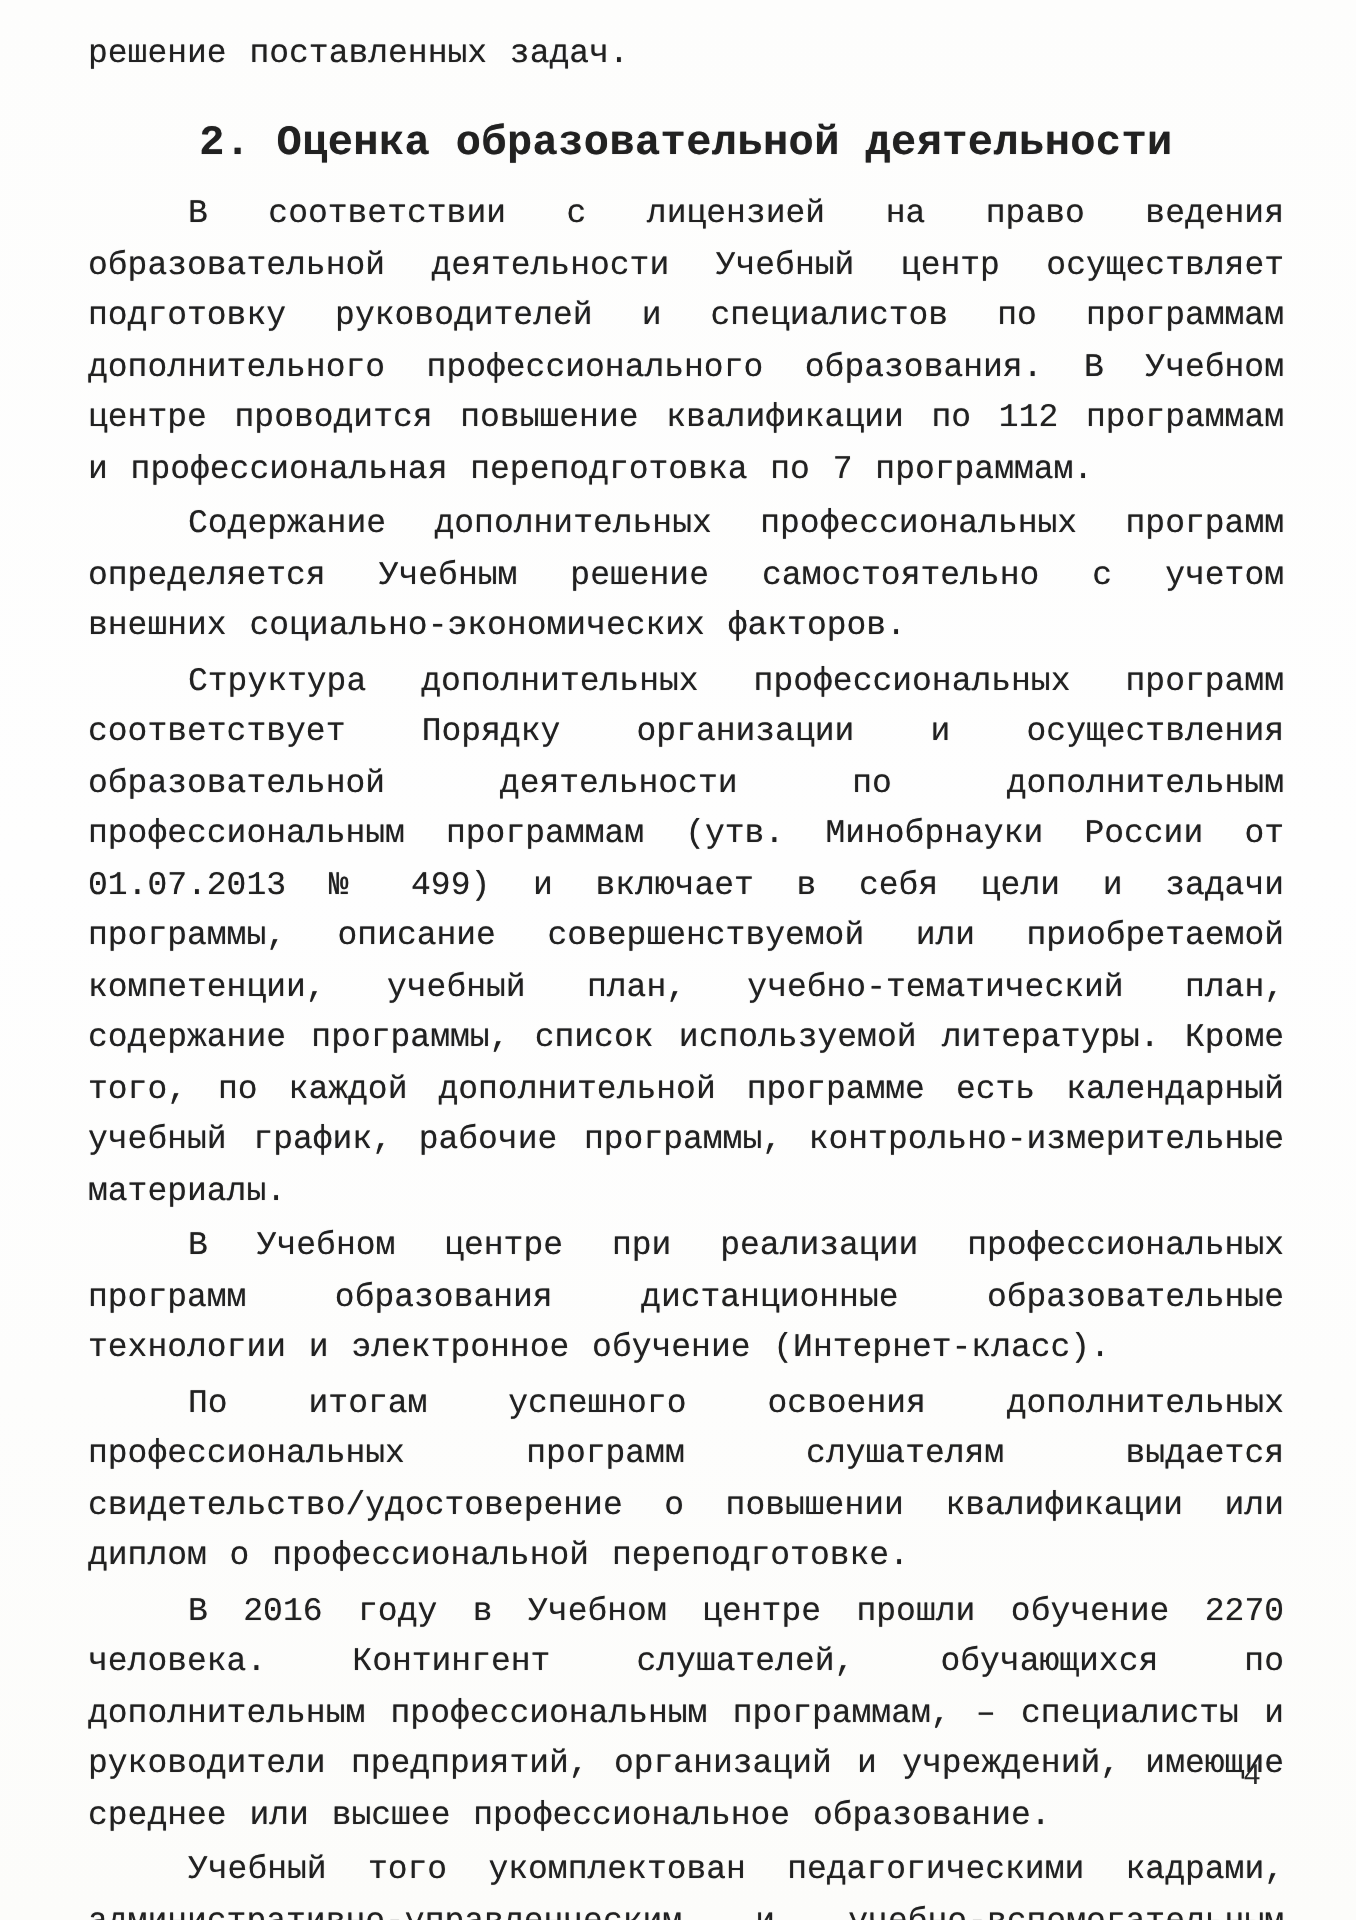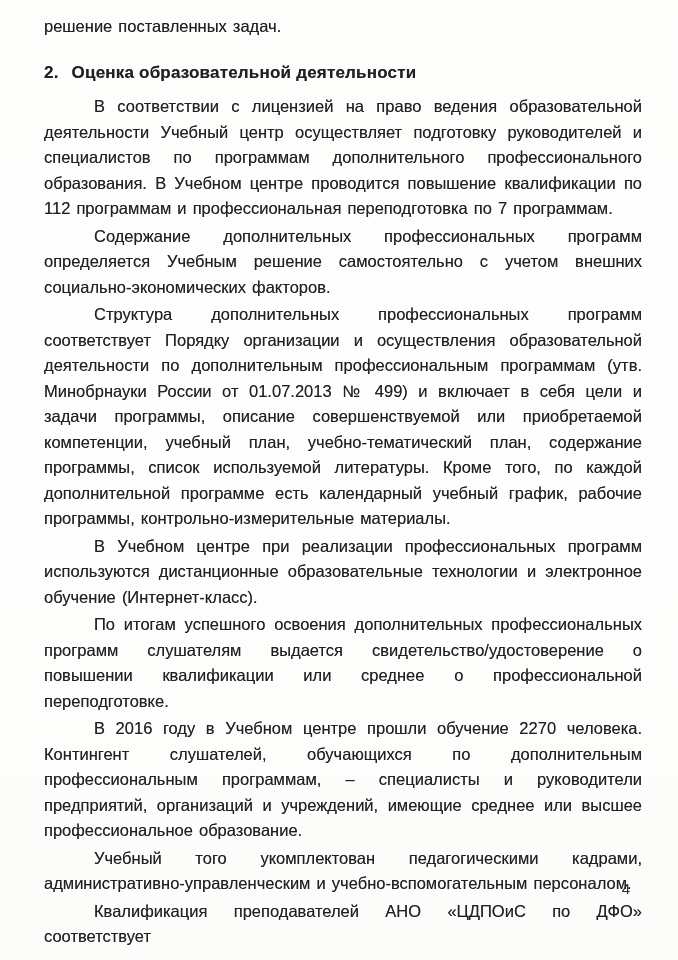--- a/index.html
+++ b/index.html
@@ -6,21 +6,21 @@
   html, body {
     margin: 0;
     padding: 0;
     background: #ffffff;
   }
   .page {
     position: relative;
     width: 678px;
     height: 960px;
     background: linear-gradient(180deg, #fdfdfc 0%, #fefefe 45%, #fcfcfa 100%);
-    font-family: Liberation Sans, sans-serif;
+    font-family: Liberation Mono, monospace;
     color: #212121;
     overflow: hidden;
   }
   .content {
     position: absolute;
     left: 44px;
     top: 14px;
     width: 598px;
     font-size: 16.5px;
     line-height: 25.5px;
@@ -33,22 +33,23 @@
     word-spacing: 1.5px;
   }
   p.no-indent {
     text-indent: 0;
   }
   p.stretch-last {
     text-align-last: justify;
   }
   h2.sec {
     margin: 0;
-    font-size: 17px;
+    font-size: 21px;
     font-weight: bold;
+    text-align: center;
     letter-spacing: 0.2px;
   }
   h2.sec-2 { margin: 20px 0 9px 0; }
   h2.sec-3 { margin: 14px 0 7px 0; }
   .sec-num { margin-right: 13px; }
   .page-number {
     position: absolute;
     left: 616px;
     top: 880px;
     width: 20px;
@@ -65,22 +66,22 @@
 
     <p class="body-par no-indent">решение поставленных задач.</p>
 
     <h2 class="sec sec-2">
       <span class="sec-num">2.</span><span>Оценка образовательной деятельности</span>
     </h2>
 
     <p class="body-par">В соответствии с лицензией на право ведения образовательной деятельности Учебный центр осуществляет подготовку руководителей и специалистов по программам дополнительного профессионального образования. В Учебном центре проводится повышение квалификации по 112 программам и профессиональная переподготовка по 7 программам.</p>
     <p class="body-par">Содержание дополнительных профессиональных программ определяется Учебным решение самостоятельно с учетом внешних социально-экономических факторов.</p>
     <p class="body-par">Структура дополнительных профессиональных программ соответствует Порядку организации и осуществления образовательной деятельности по дополнительным профессиональным программам (утв. Минобрнауки России от 01.07.2013 № 499) и включает в себя цели и задачи программы, описание совершенствуемой или приобретаемой компетенции, учебный план, учебно-тематический план, содержание программы, список используемой литературы. Кроме того, по каждой дополнительной программе есть календарный учебный график, рабочие программы, контрольно-измерительные материалы.</p>
-    <p class="body-par">В Учебном центре при реализации профессиональных программ используются дистанционные образовательные технологии и электронное обучение (Интернет-класс).</p>
-    <p class="body-par">По итогам успешного освоения дополнительных профессиональных программ слушателям выдается свидетельство/удостоверение о повышении квалификации или среднее о профессиональной переподготовке.</p>
+    <p class="body-par">В Учебном центре при реализации профессиональных программ образования дистанционные образовательные технологии и электронное обучение (Интернет-класс).</p>
+    <p class="body-par">По итогам успешного освоения дополнительных профессиональных программ слушателям выдается свидетельство/удостоверение о повышении квалификации или диплом о профессиональной переподготовке.</p>
     <p class="body-par">В 2016 году в Учебном центре прошли обучение 2270 человека. Контингент слушателей, обучающихся по дополнительным профессиональным программам, – специалисты и руководители предприятий, организаций и учреждений, имеющие среднее или высшее профессиональное образование.</p>
 
 
     <p class="body-par">Учебный того укомплектован педагогическими кадрами, административно-управленческим и учебно-вспомогательным персоналом.</p>
     <p class="body-par stretch-last">Квалификация преподавателей АНО «ЦДПОиС по ДФО» соответствует</p>
 
   </div>
 
   <div class="page-number">4</div>
 </div>

